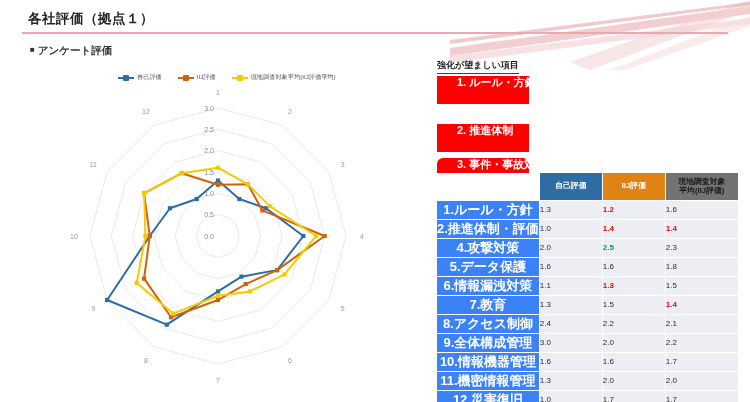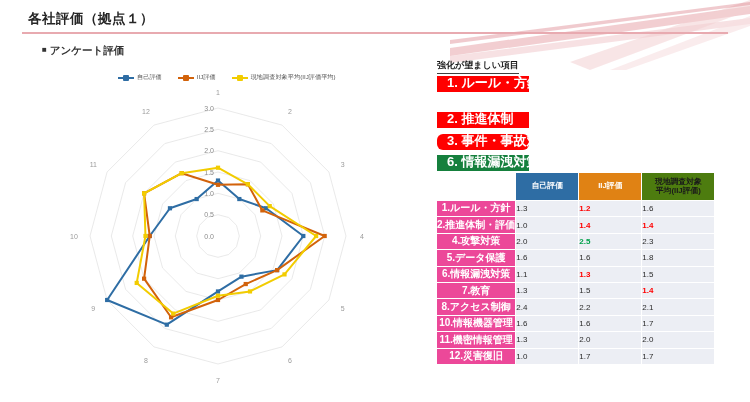--- a/index.html
+++ b/index.html
@@ -46,21 +46,20 @@
     background: #e8aab0;
   }
   .sub-head {
     position: absolute;
     left: 30px;
     top: 44px;
     font-size: 10.5px;
     font-weight: bold;
     color: #333;
     white-space: nowrap;
-    margin-left: 12px;
   }
   .sub-head .bullet {
     font-size: 8px;
     vertical-align: 2px;
     margin-right: 3px;
   }
 
   
   .legend {
     position: absolute;
@@ -121,25 +120,25 @@
   }
   .hl-list {
     position: absolute;
     left: 437px;
     top: 76px;
     width: 92px;
   }
   .hl-box {
     background: #ff0000;
     color: #ffffff;
-    font-size: 13px;
-    font-weight: bold;
-    height: 16px;
+    font-size: 11px;
+    font-weight: bold;
+    height: 28px;
     line-height: 13px;
-    padding-left: 10px;
+    padding-left: 20px;
     margin-bottom: 5.5px;
     white-space: nowrap;
   }
 
   
   .tbl {
     position: absolute;
     left: 437px;
     top: 172px;
     border-collapse: collapse;
@@ -160,27 +159,27 @@
     height: 27px;
     text-align: center;
     vertical-align: middle;
     font-size: 7.8px;
     font-weight: bold;
     border: 1px solid #ffffff;
     line-height: 1.15;
   }
   .tbl th.h-blue   { background: #2e6da4; color: #ffffff; width: 62px; }
   .tbl th.h-orange { background: #e08214; color: #ffffff; width: 62px; }
-  .tbl th.h-yellow { background: #4d7c0f; color: #1a1a1a; width: 72px; }
+  .tbl th.h-yellow { background: #737373; color: #1a1a1a; width: 72px; }
 
   .tbl td.rowlab {
-    background: #ec4899;
+    background: #3b82f6;
     color: #ffffff;
     font-weight: bold;
-    font-size: 10px;
+    font-size: 13px;
     text-align: center;
     height: 15.4px;
     border-bottom: 1px solid #ffffff;
     border-right: 1px solid #ffffff;
     white-space: nowrap;
     margin-left: 26px;
   }
   .tbl td.val {
     background: #eceef4;
     height: 15.4px;
@@ -350,20 +349,26 @@
         <td class="val">1.5</td>
         <td class="val red">1.4</td>
       </tr>
       <tr>
         <td class="rowlab">8.アクセス制御</td>
         <td class="val">2.4</td>
         <td class="val">2.2</td>
         <td class="val">2.1</td>
       </tr>
       <tr>
+        <td class="rowlab">9.全体構成管理</td>
+        <td class="val">3.0</td>
+        <td class="val">2.0</td>
+        <td class="val">2.2</td>
+      </tr>
+      <tr>
         <td class="rowlab">10.情報機器管理</td>
         <td class="val">1.6</td>
         <td class="val">1.6</td>
         <td class="val">1.7</td>
       </tr>
       <tr>
         <td class="rowlab">11.機密情報管理</td>
         <td class="val">1.3</td>
         <td class="val">2.0</td>
         <td class="val">2.0</td>

